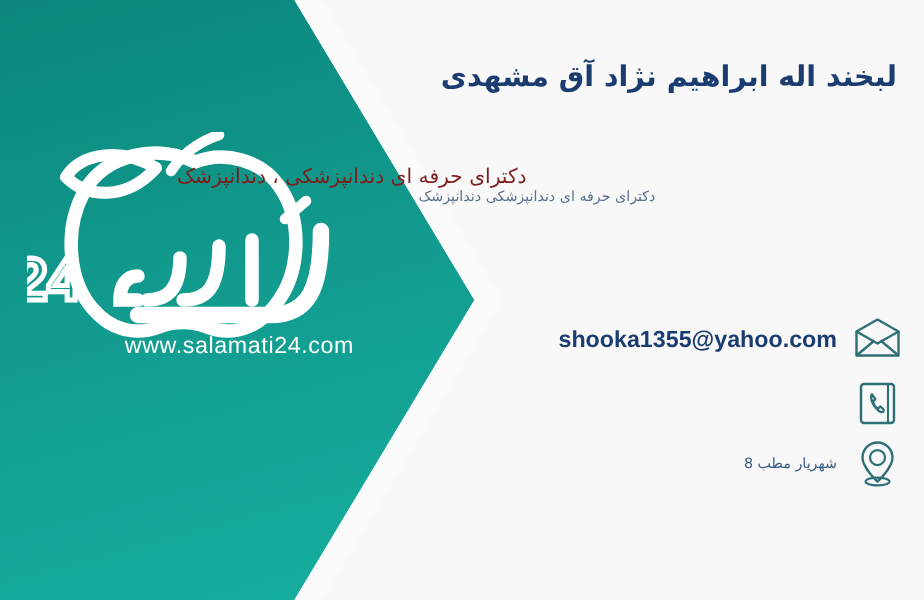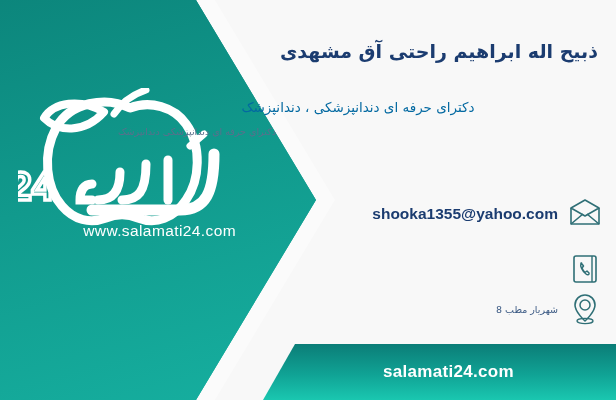--- a/index.html
+++ b/index.html
@@ -48,36 +48,36 @@
     font-family:"Liberation Sans",sans-serif;
   }
 
   
   .doctor-name{
     position:absolute;right:18px;top:40px;width:480px;
     text-align:right;direction:rtl;
     color:#1b3c70;font-weight:bold;font-size:19px;letter-spacing:.2px;
   }
   .specialty{
-    position:absolute;right:18px;top:99px;width:480px;
-    text-align:center;direction:rtl;
-    color:#0369a1;font-size:13.5px;
+    position:absolute;right:18px;top:110px;width:480px;
+    text-align:left;direction:rtl;
+    color:#7f1d1d;font-size:13.5px;
   }
   .specialty-sub{
     position:absolute;right:18px;top:126px;width:480px;
-    text-align:left;direction:rtl;
+    text-align:center;direction:rtl;
     color:#5b6f8c;font-size:9.5px;
   }
 
   
   .contact-row{
     position:absolute;right:14px;display:flex;align-items:center;
     justify-content:flex-start;direction:rtl;gap:10px;
   }
-  #row-email{top:197px;margin-left:40px;}
+  #row-email{top:210px;margin-left:40px;}
   #row-phone{top:252px;}
   #row-address{top:292px;}
 
   .c-icon{width:34px;height:34px;flex:0 0 34px;color:#2b6a72;}
   .c-icon svg{display:block;width:34px;height:34px;}
   .c-text{
     color:#1b3c70;font-size:15.5px;font-weight:bold;
     font-family:"Liberation Sans",sans-serif;direction:ltr;
     white-space:nowrap;
   }
@@ -126,21 +126,21 @@
       <path d="M102 84 C102 104 94 112 80 112" fill="none" stroke="#ffffff" stroke-width="9" stroke-linecap="round"></path>
       <path d="M74 96 C66 96 62 102 62 112 L74 112" fill="none" stroke="#ffffff" stroke-width="9" stroke-linecap="round"></path>
       <path d="M172 58 L186 46" fill="none" stroke="#ffffff" stroke-width="7" stroke-linecap="round"></path>
 
       <text x="36" y="112" font-family="Liberation Sans, sans-serif" font-size="40" font-weight="bold" fill="none" stroke="#ffffff" stroke-width="3.4">24</text>
     </svg>
     <div class="logo-tagline">به راحتی یک لبخند</div>
     <div class="logo-url">www.salamati24.com</div>
   </div>
 
-  <div class="doctor-name">ذبیح اله ابراهیم راحتی آق مشهدی</div>
+  <div class="doctor-name">لبخند اله ابراهیم نژاد آق مشهدی</div>
   <div class="specialty">دکترای حرفه ای دندانپزشکی ، دندانپزشک</div>
   <div class="specialty-sub">دکترای حرفه ای دندانپزشکی دندانپزشک</div>
 
   <div class="contact-row" id="row-email">
     <span class="c-icon">
       <svg viewBox="0 0 34 34" xmlns="http://www.w3.org/2000/svg" aria-hidden="true">
         <path d="M3 11 L17 3 L31 11 L17 19 Z" fill="none" stroke="#2f6f76" stroke-width="1.6" stroke-linejoin="round"></path>
         <path d="M3 11 L3 27 L31 27 L31 11" fill="none" stroke="#2f6f76" stroke-width="1.6" stroke-linejoin="round"></path>
         <path d="M3 27 L15 17 M31 27 L19 17" fill="none" stroke="#2f6f76" stroke-width="1.6"></path>
       </svg>
@@ -163,17 +163,14 @@
     <span class="c-icon">
       <svg viewBox="0 0 34 34" xmlns="http://www.w3.org/2000/svg" aria-hidden="true">
         <path d="M17 3 C11.5 3 7 7.5 7 13 C7 20 17 29 17 29 C17 29 27 20 27 13 C27 7.5 22.5 3 17 3 Z" fill="none" stroke="#2f6f76" stroke-width="1.6" stroke-linejoin="round"></path>
         <circle cx="17" cy="13" r="5" fill="none" stroke="#2f6f76" stroke-width="1.5"></circle>
         <ellipse cx="17" cy="29" rx="8" ry="2.6" fill="none" stroke="#2f6f76" stroke-width="1.4"></ellipse>
       </svg>
     </span>
     <span class="c-text-fa">شهریار مطب 8</span>
   </div>
 
-  <div class="bottom-bar">
-    <span>salamati24.com</span>
-  </div>
 
 </div>
 
 </body></html>

